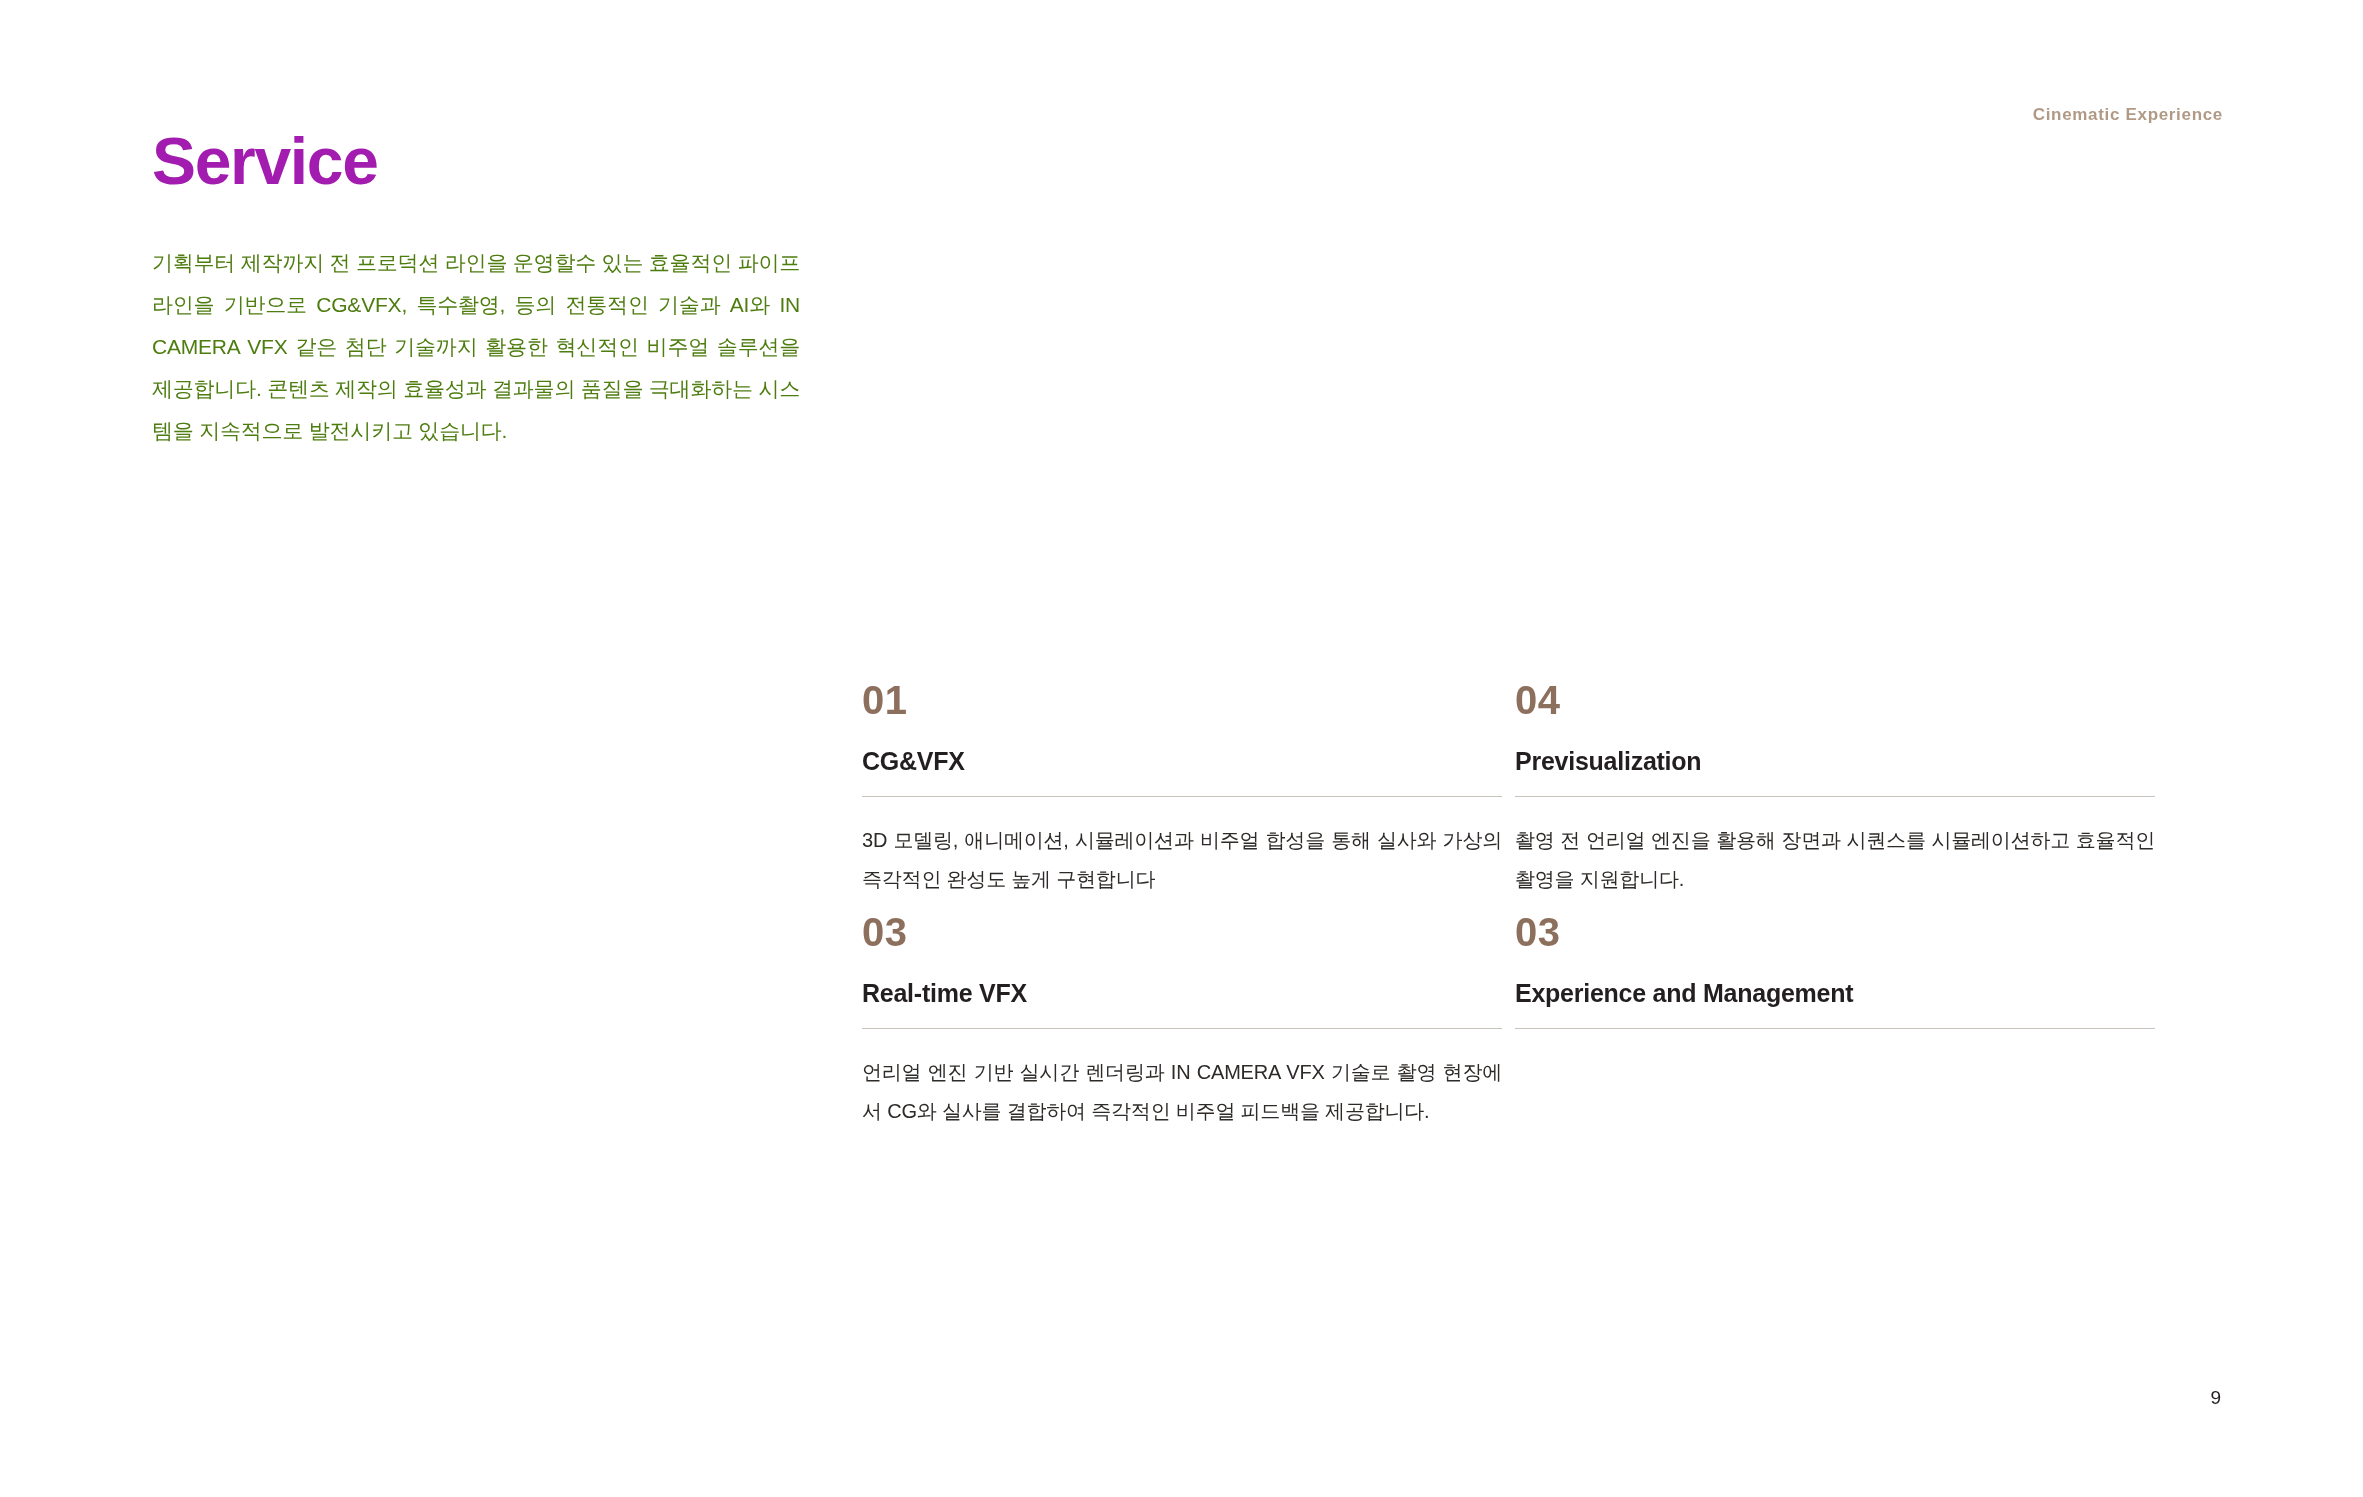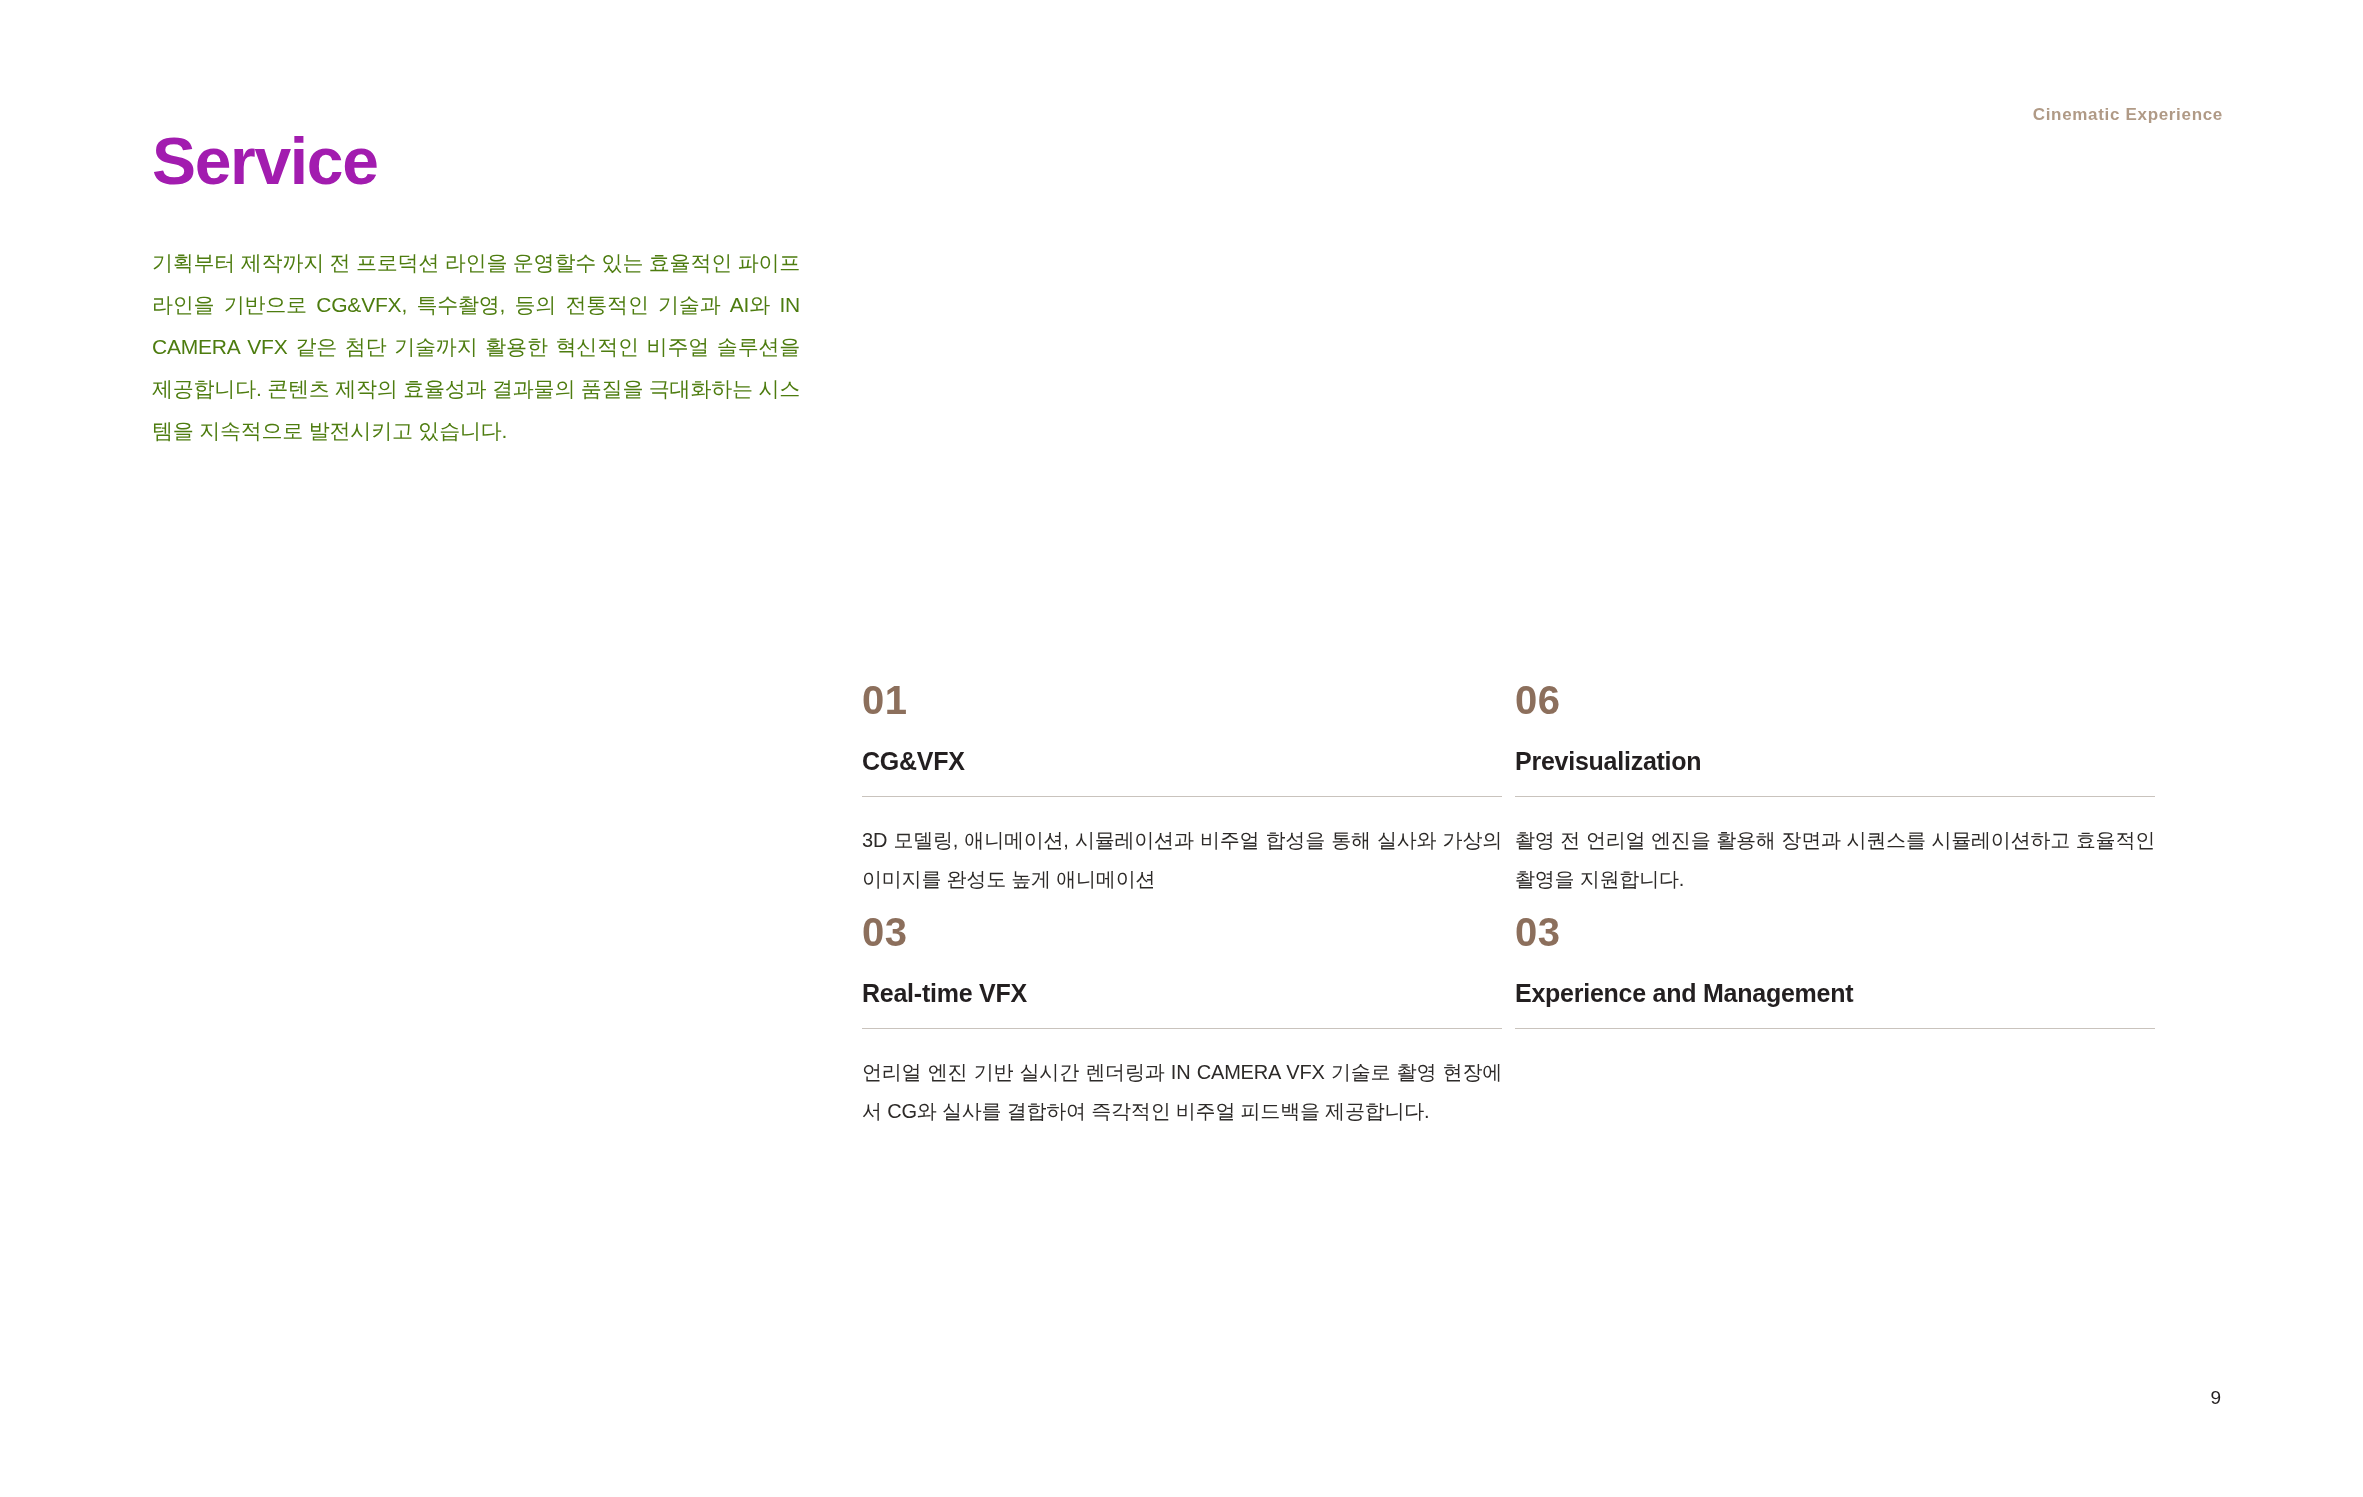--- a/index.html
+++ b/index.html
@@ -121,25 +121,25 @@
     <h1 class="intro-title">Service</h1>
     <p class="intro-body">기획부터 제작까지 전 프로덕션 라인을 운영할수 있는 효율적인 파이프라인을 기반으로 CG&amp;VFX, 특수촬영, 등의 전통적인 기술과 AI와 IN CAMERA VFX 같은 첨단 기술까지 활용한 혁신적인 비주얼 솔루션을 제공합니다. 콘텐츠 제작의 효율성과 결과물의 품질을 극대화하는 시스템을 지속적으로 발전시키고 있습니다.</p>
   </div>
 
   <div class="grid">
 
     <div class="card">
       <div class="card-num">01</div>
       <div class="card-title">CG&amp;VFX</div>
       <div class="card-rule"></div>
-      <p class="card-body">3D 모델링, 애니메이션, 시뮬레이션과 비주얼 합성을 통해 실사와 가상의 이미지를 완성도 높게 애니메이션</p>
+      <p class="card-body">3D 모델링, 애니메이션, 시뮬레이션과 비주얼 합성을 통해 실사와 가상의 즉각적인 완성도 높게 구현합니다</p>
     </div>
 
     <div class="card">
-      <div class="card-num">06</div>
+      <div class="card-num">04</div>
       <div class="card-title">Previsualization</div>
       <div class="card-rule"></div>
       <p class="card-body">촬영 전 언리얼 엔진을 활용해 장면과 시퀀스를 시뮬레이션하고 효율적인 촬영을 지원합니다.</p>
     </div>
 
     <div class="card">
       <div class="card-num">03</div>
       <div class="card-title">Real-time VFX</div>
       <div class="card-rule"></div>
       <p class="card-body">언리얼 엔진 기반 실시간 렌더링과 IN CAMERA VFX 기술로 촬영 현장에서 CG와 실사를 결합하여 즉각적인 비주얼 피드백을 제공합니다.</p>

